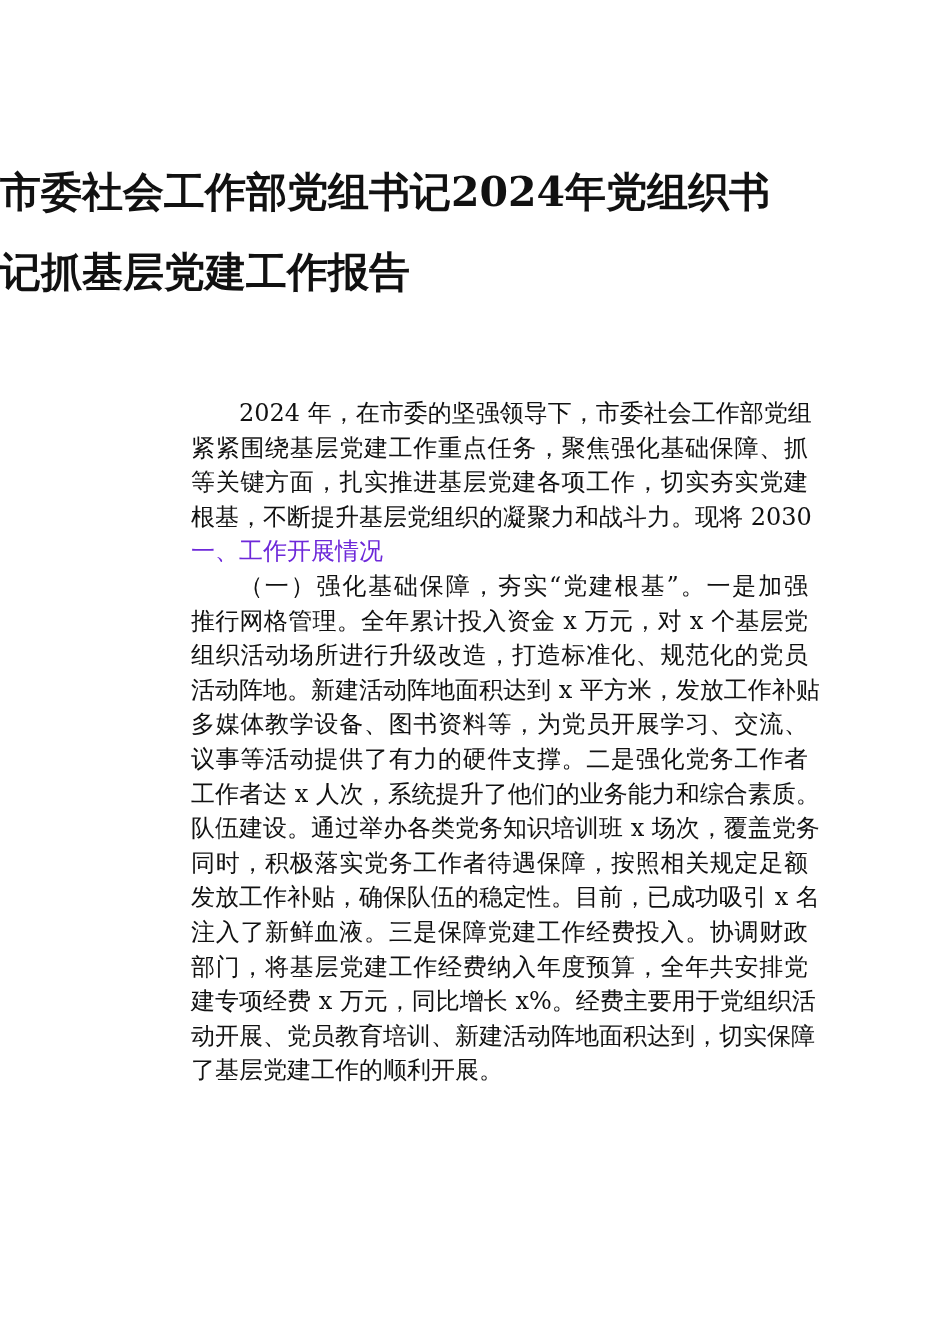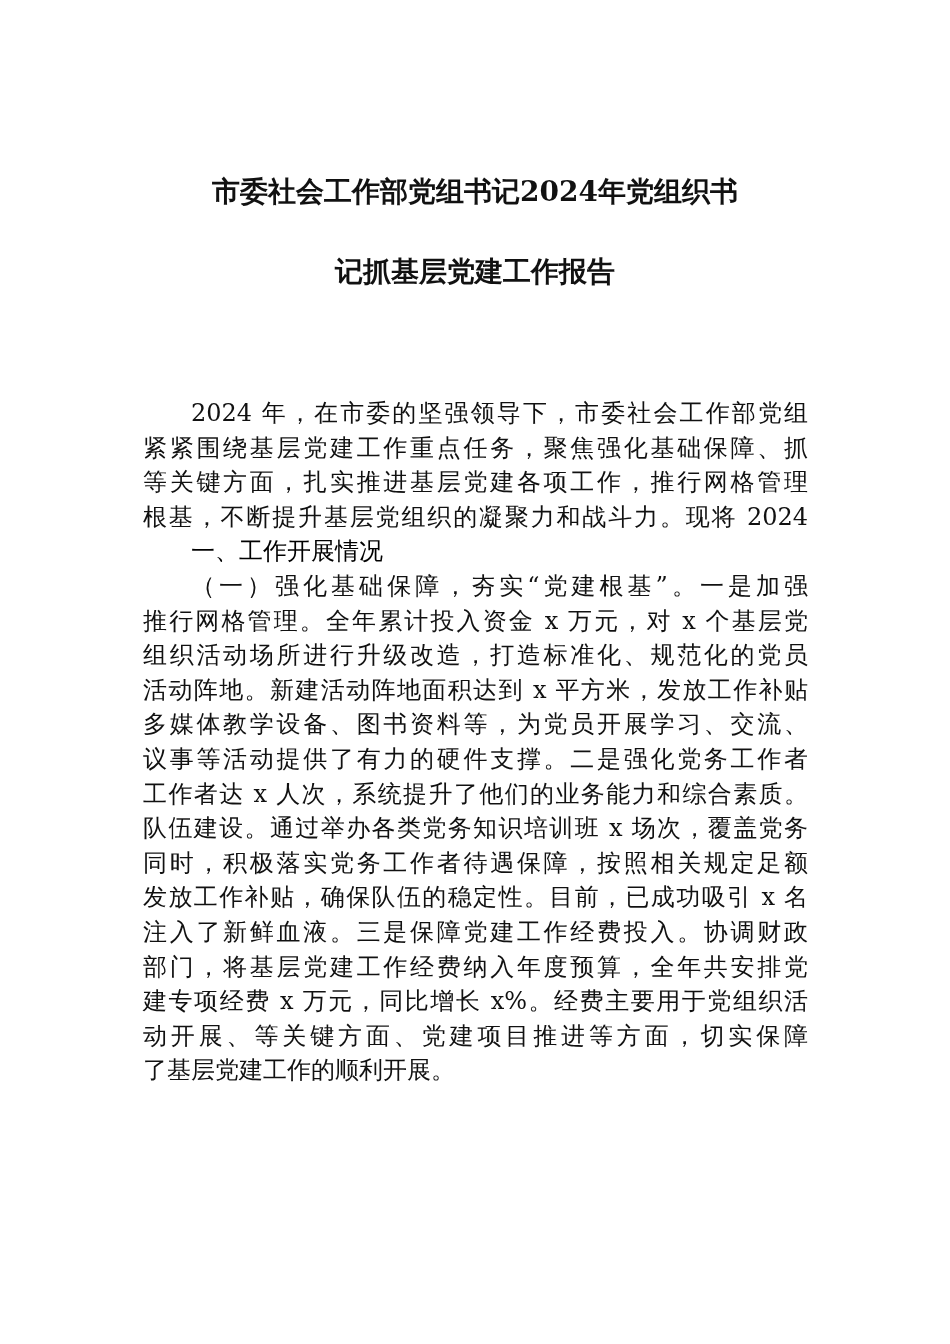--- a/index.html
+++ b/index.html
@@ -18,87 +18,87 @@
     .page {
       position: absolute;
       left: 0; top: 0;
       width: 950px; height: 1344px;
       background: #ffffff;
     }
     .title-line {
       position: absolute;
       left: 0;
       width: 950px;
-      text-align: center;
       font-family: "DejaVu Serif", "Liberation Serif", serif;
       font-weight: bold;
-      font-size: 28px;
+      font-size: 41px;
       line-height: 40px;
       white-space: nowrap;
       color: #111111;
     }
     .body-block {
       position: absolute;
       left: 143px;
       width: 665px;
     }
     .line {
       height: 34.6px;
       line-height: 34.6px;
       font-size: 24px;
       white-space: nowrap;
       text-align: justify;
       text-align-last: justify;
       letter-spacing: 0px;
       color: #111111;
+      margin-left: 48px;
     }
     .line.last {
       text-align-last: left;
     }
     .line.indent {
       padding-left: 48px;
     }
     .heading {
       font-family: "DejaVu Sans", "Liberation Sans", sans-serif;
       font-weight: normal;
       font-size: 24px;
       padding-left: 48px;
       text-align-last: left;
       height: 34.6px;
       line-height: 34.6px;
       white-space: nowrap;
-      color: #000000;
+      color: #6d28d9;
     }
   </style>
 </head>
 <body>
 
 <div class="page">
 
   <div class="title-line" style="top:172px;">市委社会工作部党组书记2024年党组织书</div>
   <div class="title-line" style="top:252px;">记抓基层党建工作报告</div>
 
   <div class="body-block" style="top:396px;">
     <div class="line indent">2024 年，在市委的坚强领导下，市委社会工作部党组</div>
     <div class="line">紧紧围绕基层党建工作重点任务，聚焦强化基础保障、抓</div>
-    <div class="line">等关键方面，扎实推进基层党建各项工作，推行网格管理</div>
-    <div class="line">根基，不断提升基层党组织的凝聚力和战斗力。现将 2024</div>
+    <div class="line">等关键方面，扎实推进基层党建各项工作，切实夯实党建</div>
+    <div class="line">根基，不断提升基层党组织的凝聚力和战斗力。现将 2030</div>
 
     <div class="heading">一、工作开展情况</div>
 
     <div class="line indent">（一）强化基础保障，夯实“党建根基”。一是加强</div>
     <div class="line">推行网格管理。全年累计投入资金 x 万元，对 x 个基层党</div>
     <div class="line">组织活动场所进行升级改造，打造标准化、规范化的党员</div>
     <div class="line">活动阵地。新建活动阵地面积达到 x 平方米，发放工作补贴</div>
     <div class="line">多媒体教学设备、图书资料等，为党员开展学习、交流、</div>
     <div class="line">议事等活动提供了有力的硬件支撑。二是强化党务工作者</div>
     <div class="line">工作者达 x 人次，系统提升了他们的业务能力和综合素质。</div>
     <div class="line">队伍建设。通过举办各类党务知识培训班 x 场次，覆盖党务</div>
     <div class="line">同时，积极落实党务工作者待遇保障，按照相关规定足额</div>
     <div class="line">发放工作补贴，确保队伍的稳定性。目前，已成功吸引 x 名</div>
     <div class="line">注入了新鲜血液。三是保障党建工作经费投入。协调财政</div>
     <div class="line">部门，将基层党建工作经费纳入年度预算，全年共安排党</div>
     <div class="line">建专项经费 x 万元，同比增长 x%。经费主要用于党组织活</div>
-    <div class="line">动开展、等关键方面、党建项目推进等方面，切实保障</div>
+    <div class="line">动开展、党员教育培训、新建活动阵地面积达到，切实保障</div>
     <div class="line last">了基层党建工作的顺利开展。</div>
   </div>
 
 </div>
 
 </body></html>

